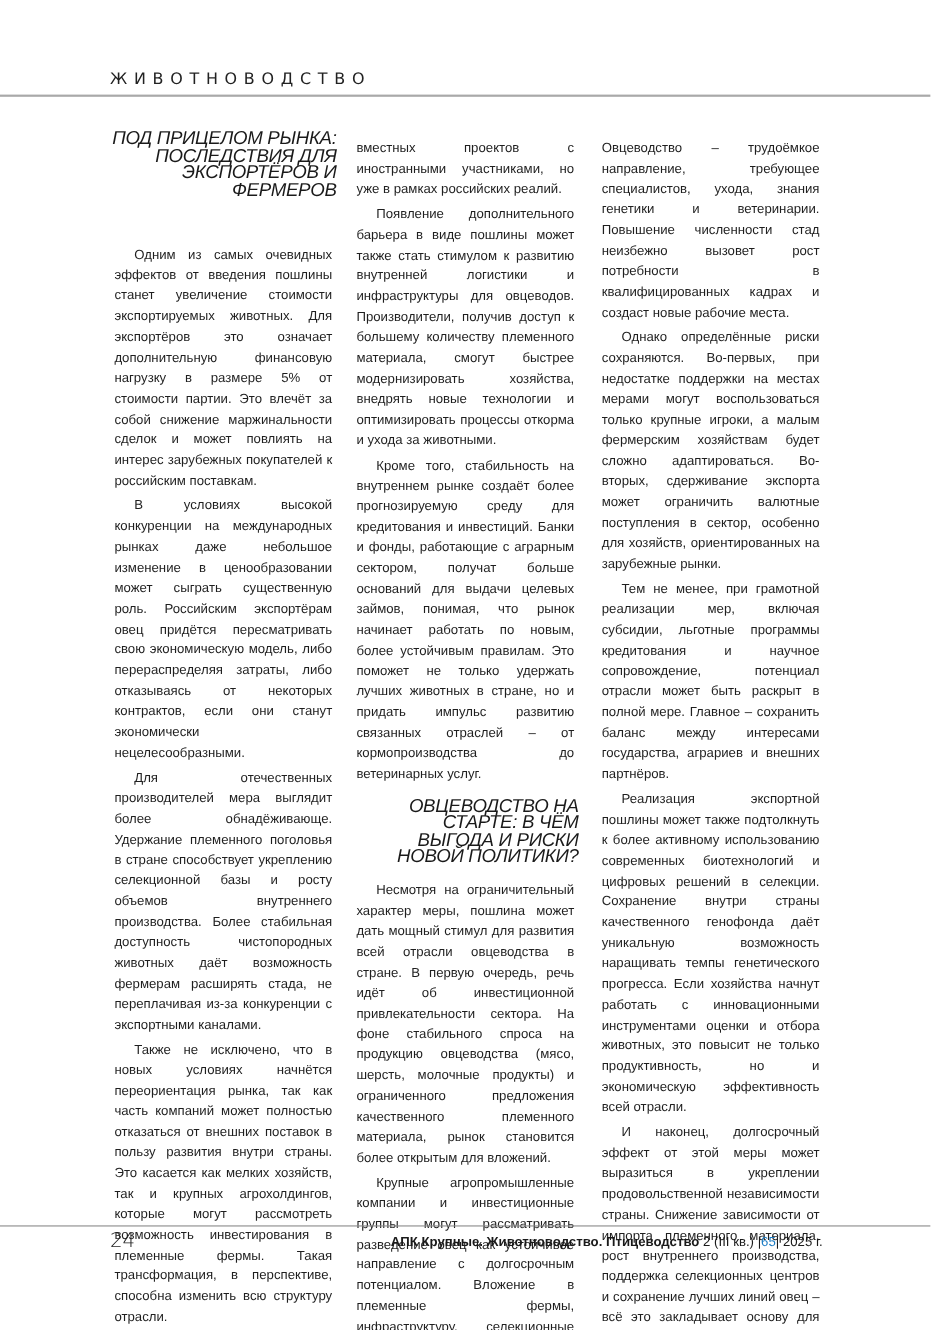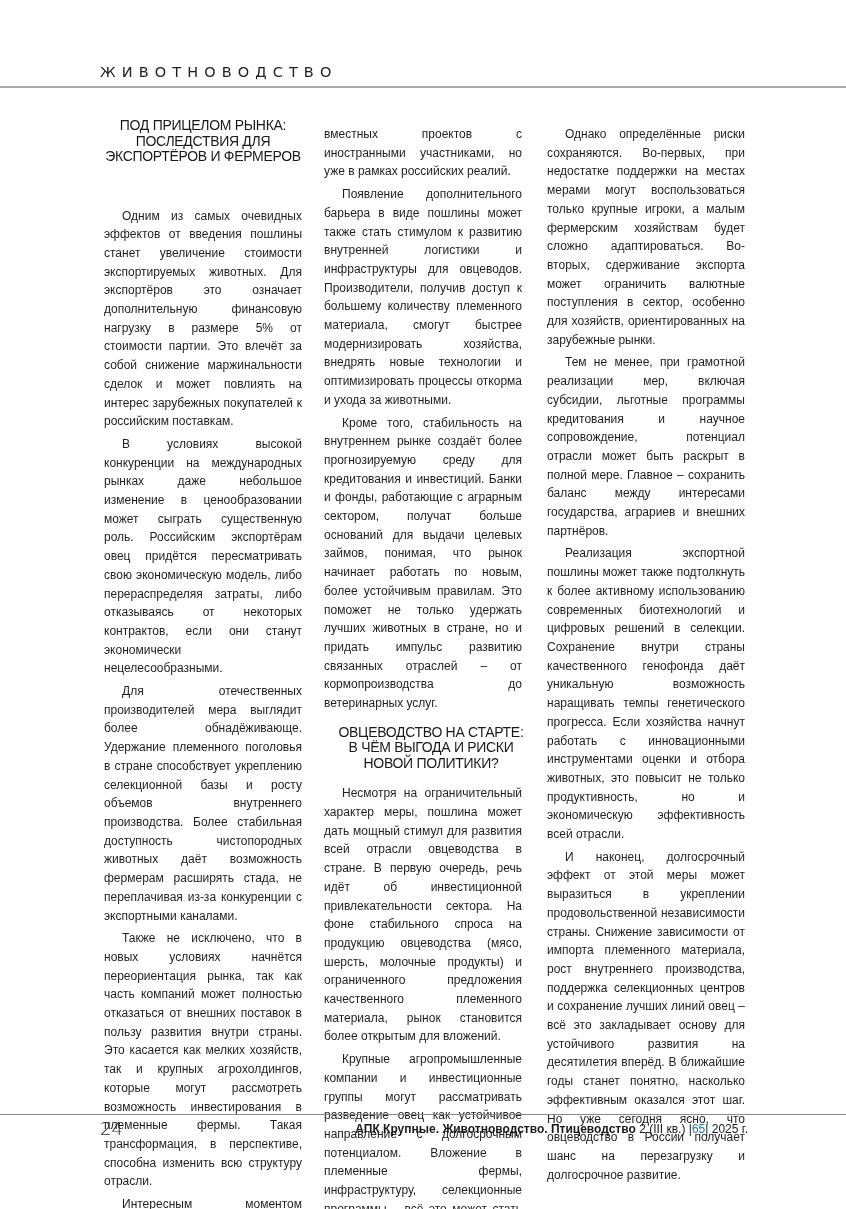--- a/index.html
+++ b/index.html
@@ -20,22 +20,22 @@
       position: absolute; top: 118px; width: 206px;
       font-size: 12px; line-height: 18.7px; text-align: justify;
       hyphens: manual; color: #1f1f1f;
     }
     .col1 { left: 100px; }
     .col2 { left: 320px; top: 121px; }
     .col3 { left: 543px; top: 121px; }
     .col p { margin: 4px; text-indent: 18px; }
     .col p.noindent { text-indent: 0; }
     .headline {
-      font-size: 14px; line-height: 15.5px; font-weight: normal;
-      margin: 0; color: #1a1a1a; text-align: center; letter-spacing: -0.3px;
+      font-size: 17px; line-height: 15.5px; font-weight: normal;
+      margin: 0; color: #1a1a1a; text-align: right; letter-spacing: -0.3px; font-style: italic;
     }
     .col1 .headline { margin-bottom: 42px; }
     .col2 .headline { margin: 12px 0 13px 16px; }
     .rule-bottom {
       position: absolute; left: 0; top: 1114px; width: 846px; height: 1px;
       background: #8a8a8a;
     }
     .page-number {
       position: absolute; left: 100px; top: 1118px;
       font-size: 18px; color: #222; font-family: "DejaVu Sans", sans-serif;
@@ -67,20 +67,21 @@
   <p class="noindent">вместных проектов с иностранными участниками, но уже в рамках российских реалий.</p>
   <p>Появление дополнительного барьера в виде пошлины может также стать стимулом к развитию внутренней логистики и инфраструктуры для овцеводов. Производители, получив доступ к большему количеству племенного материала, смогут быстрее модернизировать хозяйства, внедрять новые технологии и оптимизировать процессы откорма и ухода за животными.</p>
   <p>Кроме того, стабильность на внутреннем рынке создаёт более прогнозируемую среду для кредитования и инвестиций. Банки и фонды, работающие с аграрным сектором, получат больше оснований для выдачи целевых займов, понимая, что рынок начинает работать по новым, более устойчивым правилам. Это поможет не только удержать лучших животных в стране, но и придать импульс развитию связанных отраслей – от кормопроизводства до ветеринарных услуг.</p>
   <h2 class="headline">ОВЦЕВОДСТВО НА СТАРТЕ: В ЧЁМ ВЫГОДА И РИСКИ НОВОЙ ПОЛИТИКИ?</h2>
   <p>Несмотря на ограничительный характер меры, пошлина может дать мощный стимул для развития всей отрасли овцеводства в стране. В первую очередь, речь идёт об инвестиционной привлекательности сектора. На фоне стабильного спроса на продукцию овцеводства (мясо, шерсть, молочные продукты) и ограниченного предложения качественного племенного материала, рынок становится более открытым для вложений.</p>
   <p>Крупные агропромышленные компании и инвестиционные группы могут рассматривать разведение овец как устойчивое направление с долгосрочным потенциалом. Вложение в племенные фермы, инфраструктуру, селекционные программы – всё это может стать залогом будущей конкурентоспособности на внутреннем рынке.</p>
 
 </div>
 
 <div class="col col3">
+  <p class="noindent">Овцеводство – трудоёмкое направление, требующее специалистов, ухода, знания генетики и ветеринарии. Повышение численности стад неизбежно вызовет рост потребности в квалифицированных кадрах и создаст новые рабочие места.</p>
   <p>Однако определённые риски сохраняются. Во-первых, при недостатке поддержки на местах мерами могут воспользоваться только крупные игроки, а малым фермерским хозяйствам будет сложно адаптироваться. Во-вторых, сдерживание экспорта может ограничить валютные поступления в сектор, особенно для хозяйств, ориентированных на зарубежные рынки.</p>
   <p>Тем не менее, при грамотной реализации мер, включая субсидии, льготные программы кредитования и научное сопровождение, потенциал отрасли может быть раскрыт в полной мере. Главное – сохранить баланс между интересами государства, аграриев и внешних партнёров.</p>
   <p>Реализация экспортной пошлины может также подтолкнуть к более активному использованию современных биотехнологий и цифровых решений в селекции. Сохранение внутри страны качественного генофонда даёт уникальную возможность наращивать темпы генетического прогресса. Если хозяйства начнут работать с инновационными инструментами оценки и отбора животных, это повысит не только продуктивность, но и экономическую эффективность всей отрасли.</p>
   <p>И наконец, долгосрочный эффект от этой меры может выразиться в укреплении продовольственной независимости страны. Снижение зависимости от импорта племенного материала, рост внутреннего производства, поддержка селекционных центров и сохранение лучших линий овец – всё это закладывает основу для устойчивого развития на десятилетия вперёд. В ближайшие годы станет понятно, насколько эффективным оказался этот шаг. Но уже сегодня ясно, что овцеводство в России получает шанс на перезагрузку и долгосрочное развитие.</p>
 
 </div>
 
 <div class="rule-bottom"></div>
 <div class="page-number">24</div>
 <div class="footer-pub">

